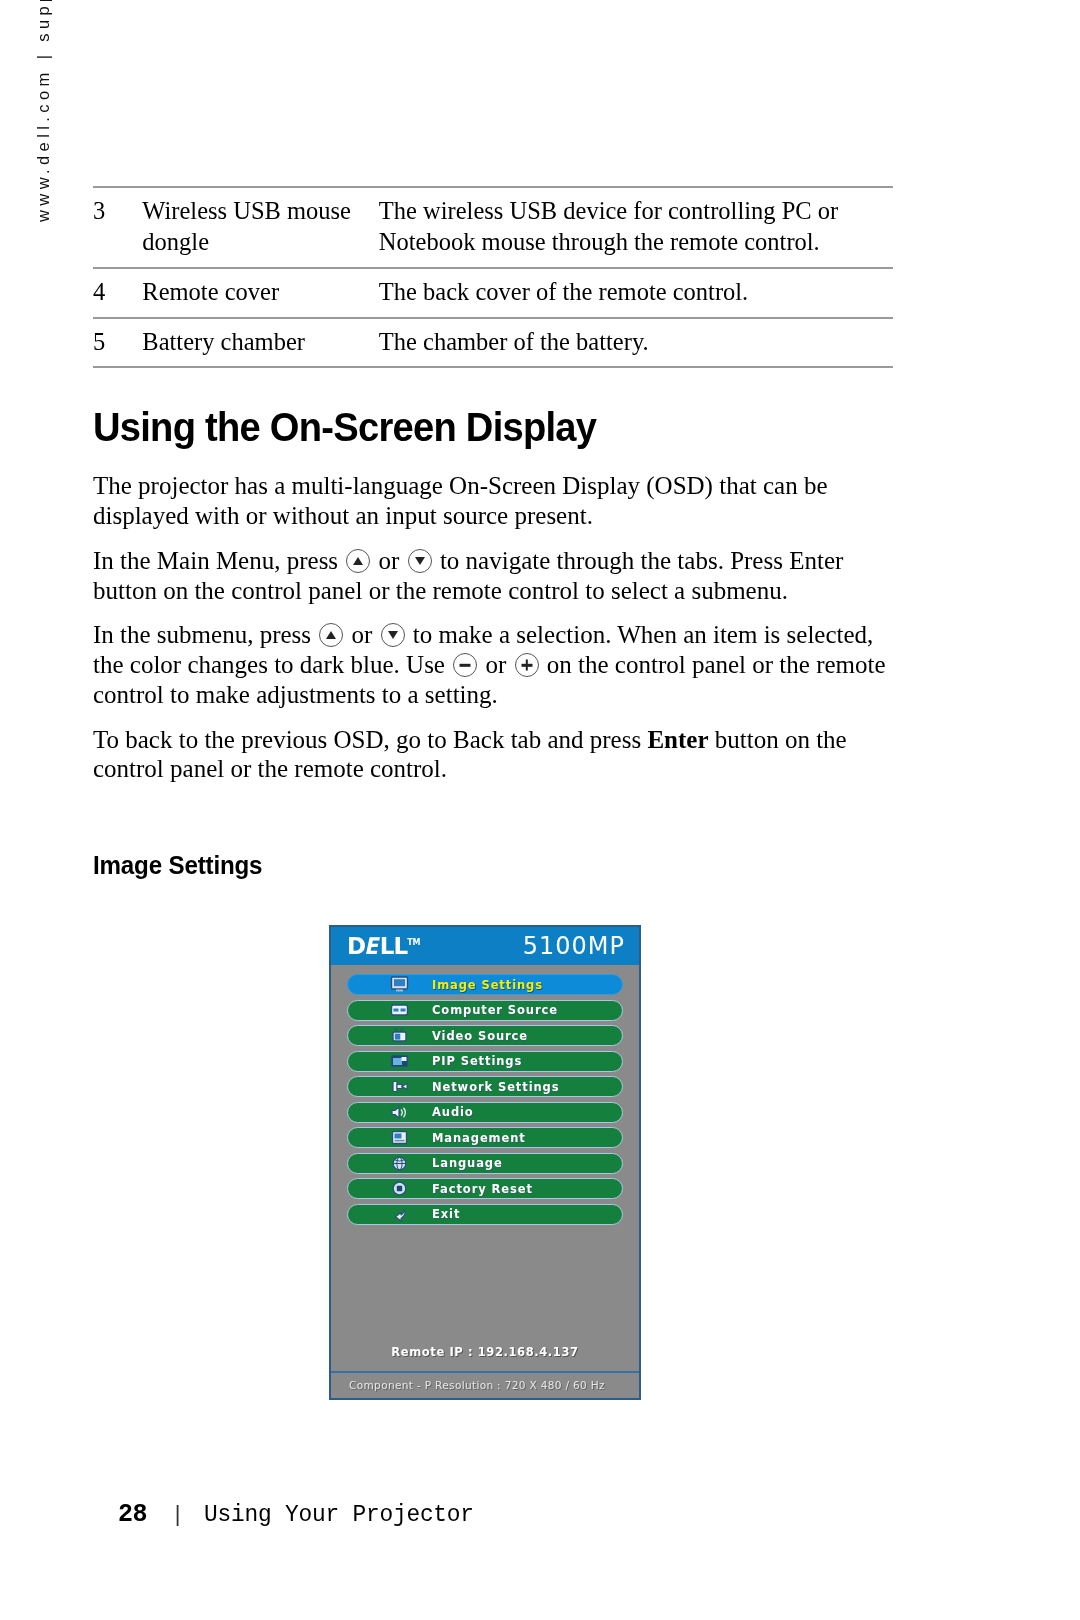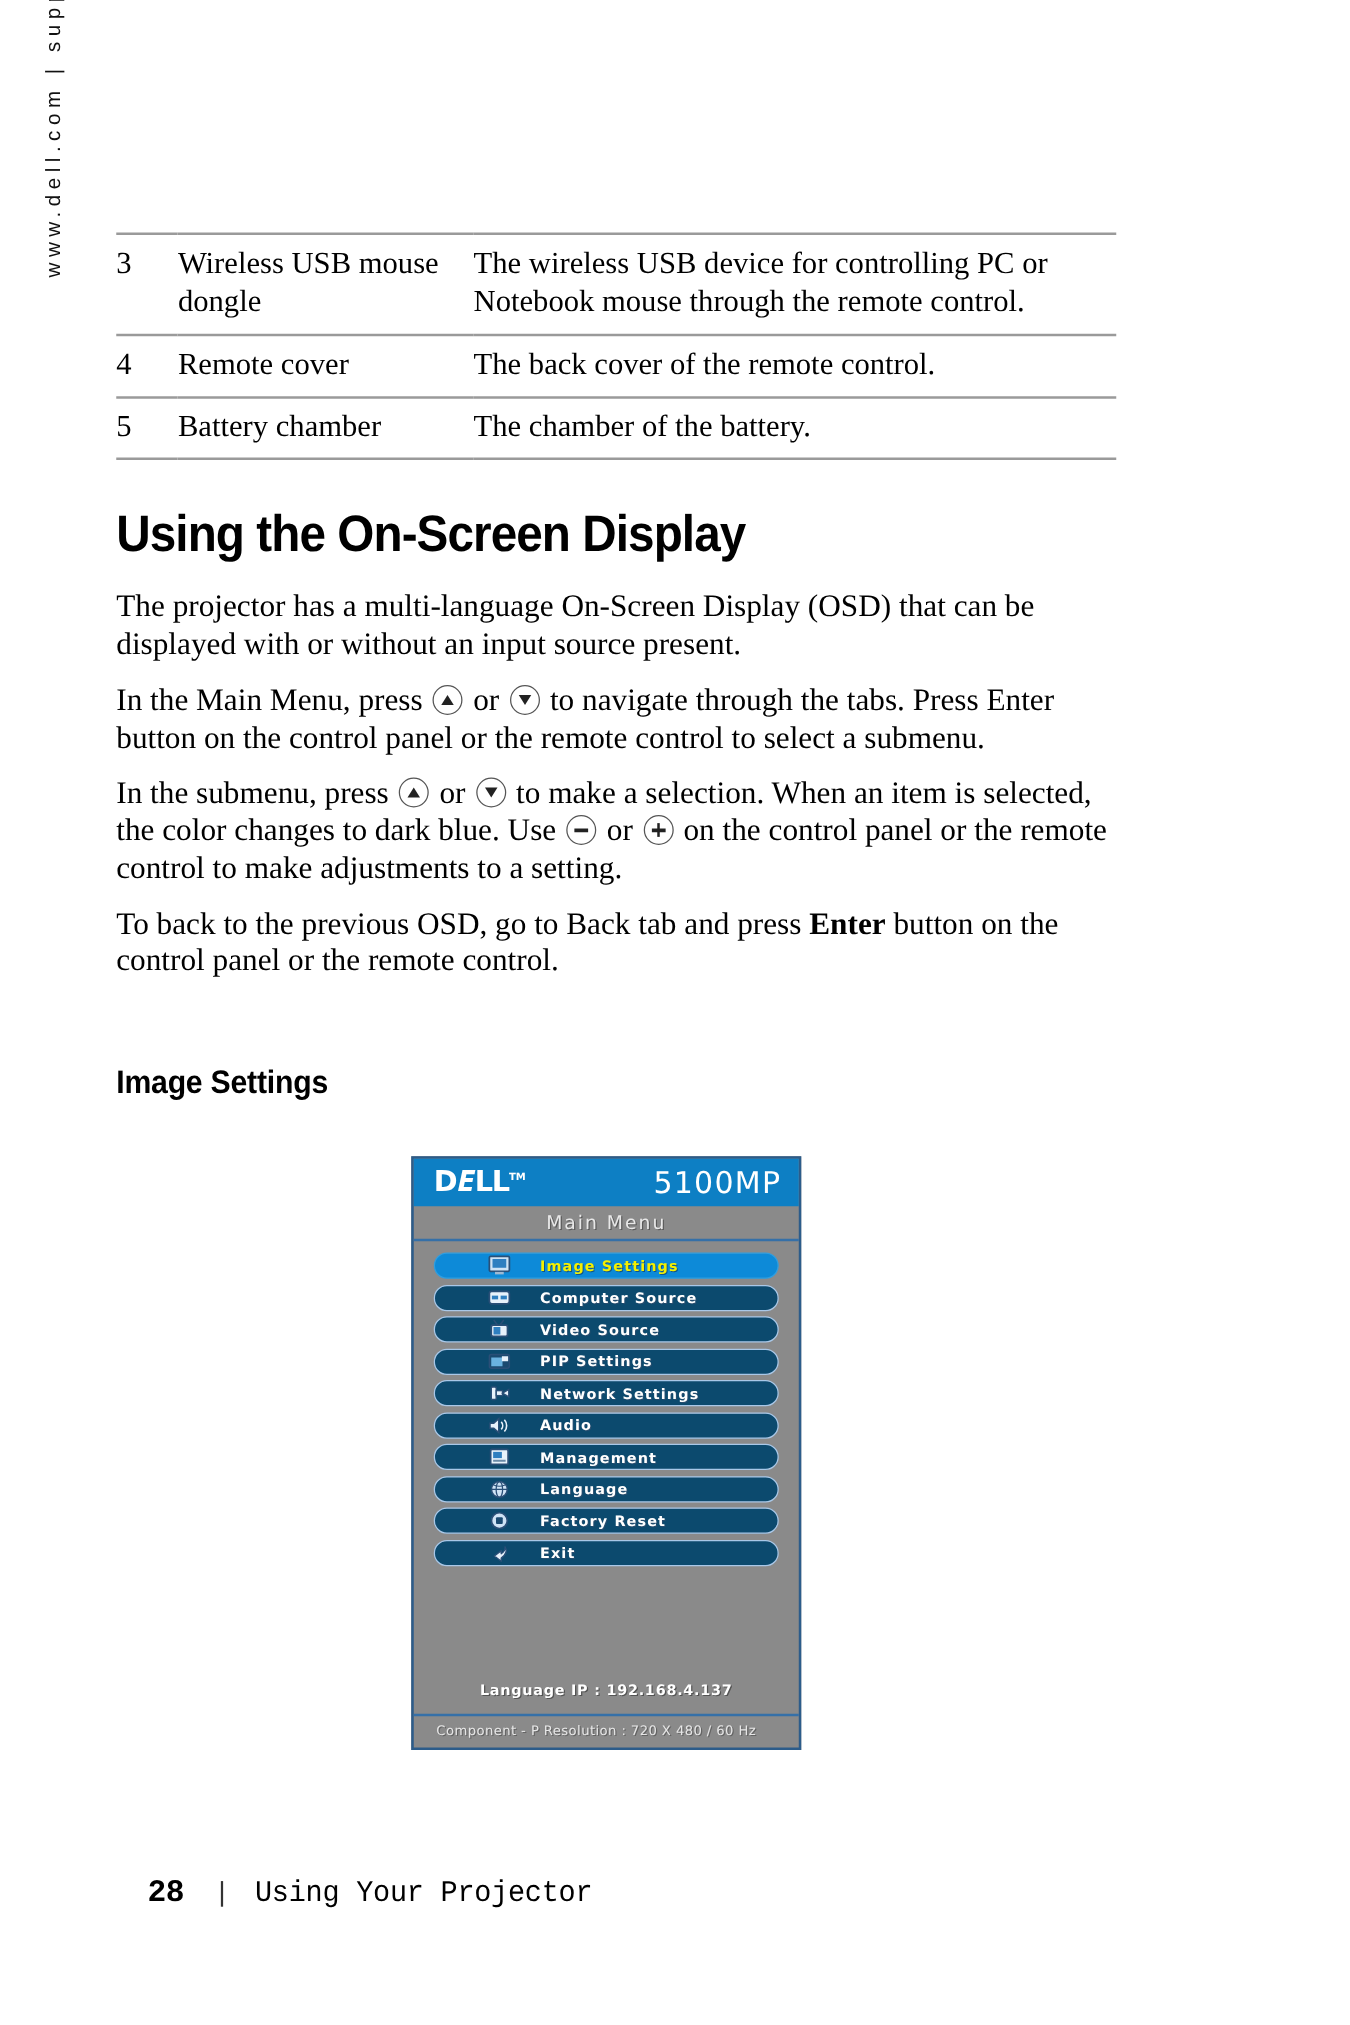--- a/index.html
+++ b/index.html
@@ -198,21 +198,21 @@
   .osd-items {
     flex: 1 1 auto;
     padding: 9px 16px 0 16px;
     display: flex;
     flex-direction: column;
     gap: 4.5px;
   }
   .osd-item {
     height: 21px;
     border-radius: 11px;
-    background: #0c4a6e;
+    background: #15803d;
     border: 1px solid #a9c8e8;
     display: flex;
     align-items: center;
     position: relative;
     box-sizing: border-box;
   }
   .osd-item.selected {
     background: #0d8ad8;
     border: 1px solid #2f9ee0;
   }
@@ -349,21 +349,20 @@
 </div>
 
 <div class="osd-wrap">
   <div class="osd">
 
     <div class="osd-header">
       <div class="dell-logo"><span>D</span><span class="ee">E</span><span>LL</span><span class="tm">TM</span></div>
       <div class="model">5100MP</div>
     </div>
 
-    <div class="osd-mainmenu">Main Menu</div>
 
     <div class="osd-items">
 
       <div class="osd-item selected">
         <span class="ic">
           <svg width="19" height="17" viewBox="0 0 19 17">
               <rect x="1.5" y="1" width="16" height="12" rx="1" fill="#cfe3f5" stroke="#2a4f77" stroke-width="1.4"></rect>
               <rect x="4" y="3.2" width="11" height="7" fill="#2f7fc0"></rect>
               <rect x="6" y="13.5" width="7" height="2" fill="#9fb9d2"></rect>
             </svg>
@@ -464,21 +463,21 @@
         <span class="ic">
           <svg width="19" height="17" viewBox="0 0 19 17">
               <path d="M14 3.5 Q17 8 11 12.5 L11 15 L5.5 10.8 L11 6.5 L11 9 Q14.5 6.5 14 3.5 Z" fill="#e8f2fb" stroke="#2a4f77" stroke-width="1.1" stroke-linejoin="round"></path>
             </svg>
         </span>
         <span class="lbl">Exit</span>
       </div>
 
     </div>
 
-    <div class="osd-ip">Language IP : 192.168.4.137</div>
+    <div class="osd-ip">Remote IP : 192.168.4.137</div>
     <div class="osd-status">Component - P Resolution : 720 X 480 / 60 Hz</div>
   </div>
 </div>
 
 <div class="footer">
   <span class="pg">28</span>
   <span class="sep">|</span>
   <span class="txt">Using Your Projector</span>
 </div>
 

